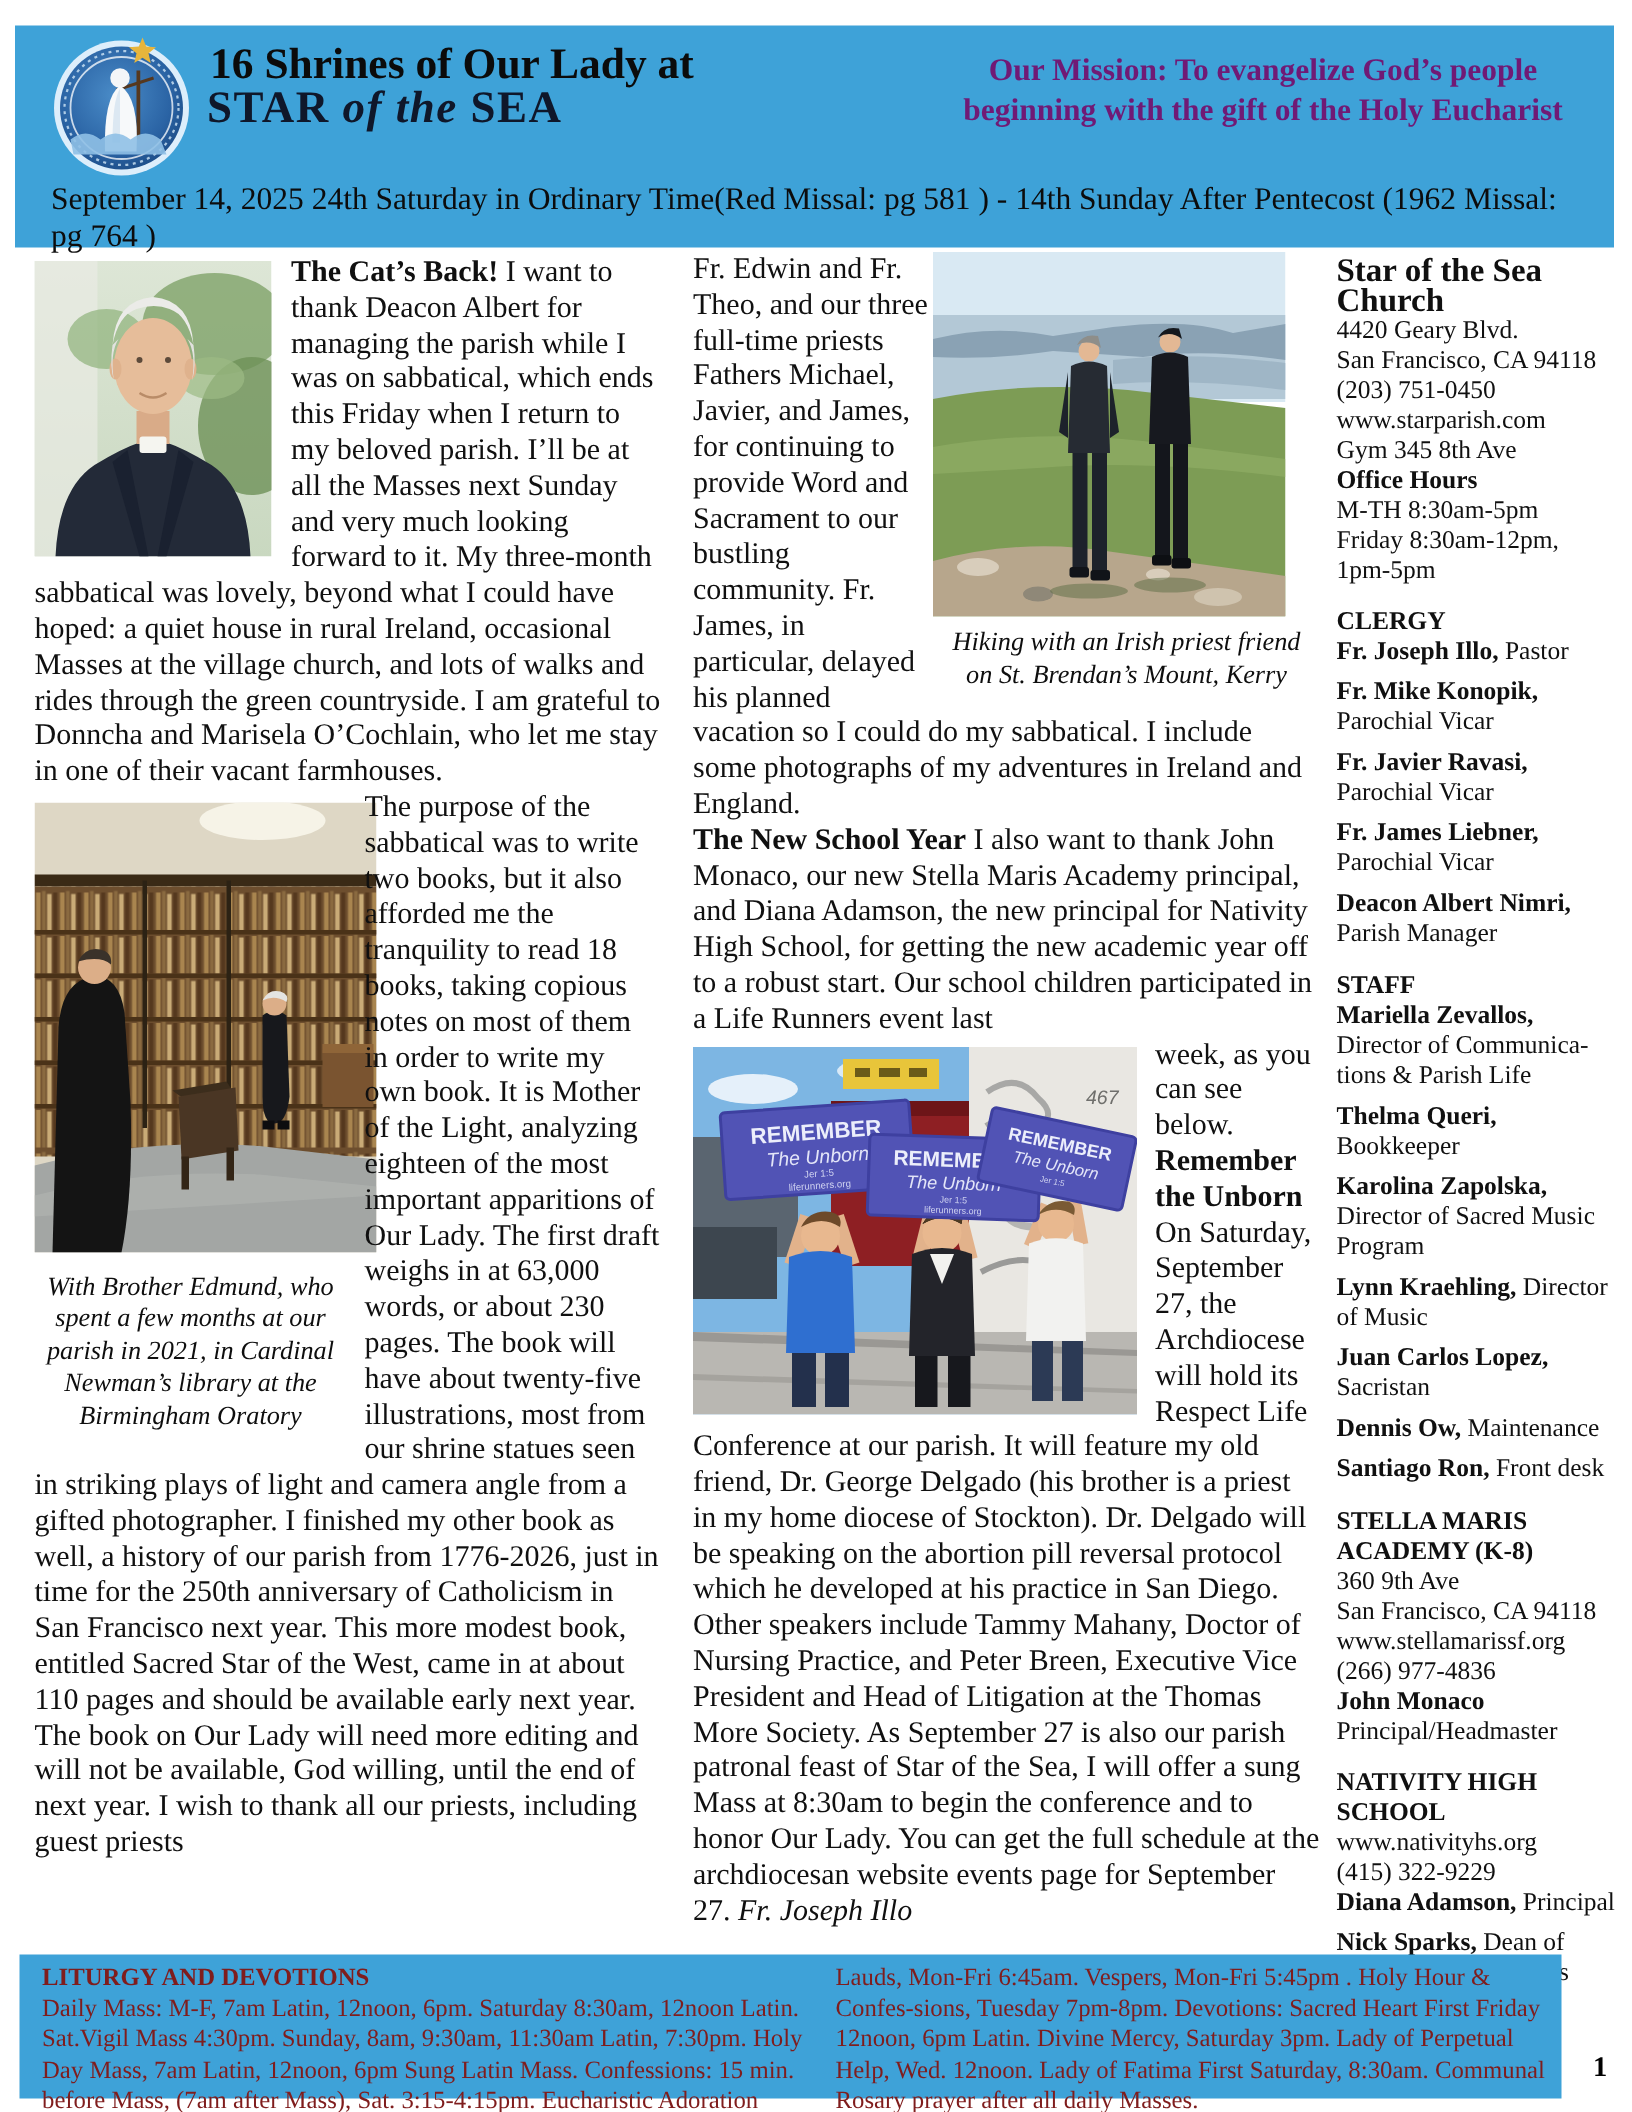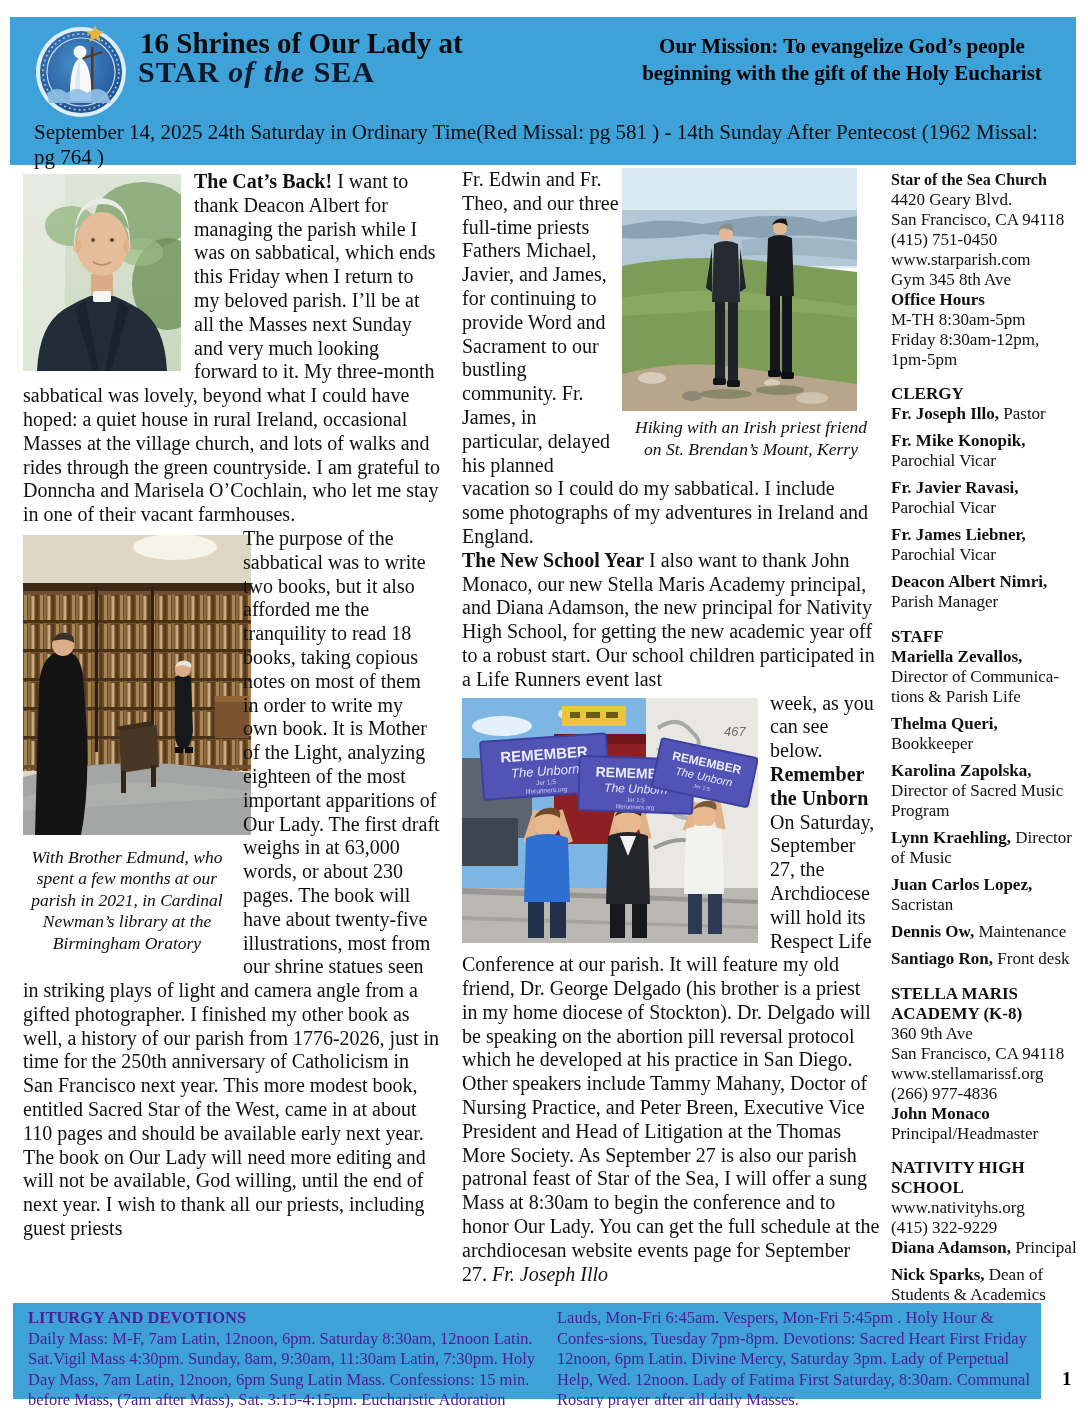--- a/index.html
+++ b/index.html
@@ -5,21 +5,21 @@
   html,body{margin:0;padding:0;background:#ffffff;}
   .page{position:relative;width:1088px;height:1408px;background:#fff;overflow:hidden;
         font-family:"Liberation Serif", serif;color:#101010;}
   
   .banner{position:absolute;left:10px;top:17px;width:1066px;height:148px;background:#3ea2d8;text-decoration:underline;}
   .logo{position:absolute;left:23px;top:6px;width:96px;height:96px;}
   .tagline{position:absolute;left:130px;top:10px;font-size:29px;font-weight:bold;color:#0b0b0b;}
   .title{position:absolute;left:128px;top:38px;font-size:30px;font-weight:bold;color:#0f172a;letter-spacing:1px;}
   .title .ofthe{font-style:italic;font-weight:bold;}
   .mission{position:absolute;right:14px;top:16px;width:440px;text-align:center;
-           font-size:21px;font-weight:bold;line-height:27px;color:#000000;}
+           font-size:21px;font-weight:bold;line-height:27px;color:#701a75;}
   .dateline{position:absolute;left:24px;top:103px;width:1030px;font-size:21px;color:#0c0c0c;}
   
   .col{position:absolute;top:170px;}
   .col1{left:23px;width:418px;}
   .col2{left:462px;width:418px;top:168px;}
   .col3{left:891px;width:190px;font-size:17px;line-height:20px;}
   p.body{margin:0;font-size:20px;line-height:23.8px;}
   .b{font-weight:bold;}
   .i{font-style:italic;}
   .float-l{float:left;}
@@ -32,23 +32,23 @@
   .hikefig{width:258px;margin:0 0 6px 2px;}
   .hikefig .cap{margin-top:6px;}
   .lifefig{width:296px;margin:6px 12px 4px 0;}
   .ph{display:block;}
   svg{display:block;}
   
   .sb-h{font-weight:bold;}
   .sb-line{min-height:20px;}
   .member{margin-bottom:7px;}
   .gap8{height:8px;} .gap14{height:14px;}
-  .col3 .bigh{font-size:16px;}
+  .col3 .bigh{font-size:22px;}
   
-  .footer{position:absolute;left:13px;top:1303px;width:1028px;height:96px;background:#3ea2d8;color:#4c1d95;}
+  .footer{position:absolute;left:13px;top:1303px;width:1028px;height:96px;background:#3ea2d8;color:#7f1d1d;}
   .foot-left{position:absolute;left:15px;top:5px;width:508px;font-size:16.5px;line-height:20.5px;}
   .foot-right{position:absolute;left:544px;top:5px;width:478px;font-size:16.5px;line-height:20.5px;}
   .foot-h{font-weight:bold;}
   .pagenum{position:absolute;left:1062px;top:1368px;font-size:19px;font-weight:bold;color:#000;}
 </style>
 </head>
 <body>
 
 <div class="page">
 
@@ -282,21 +282,21 @@
         </svg>
       </div>
       <p class="body"><span>week, as you can see below. </span><span class="b">Remember the Unborn</span><span> On Saturday, September 27, the Archdiocese will hold its Respect Life Conference at our parish. It will feature my old friend, Dr. George Delgado (his brother is a priest in my home diocese of Stockton). Dr. Delgado will be speaking on the abortion pill reversal protocol which he developed at his practice in San Diego. Other speakers include Tammy Mahany, Doctor of Nursing Practice, and Peter Breen, Executive Vice President and Head of Litigation at the Thomas More Society. As September 27 is also our parish patronal feast of Star of the Sea, I will offer a sung Mass at 8:30am to begin the conference and to honor Our Lady. You can get the full schedule at the archdiocesan website events page for September 27. </span><span class="i">Fr. Joseph Illo</span></p>
     </div>
   </div>
 
   <div class="col col3">
     <div class="sb-h bigh">Star of the Sea Church</div>
     <div class="sb-line">4420 Geary Blvd.</div>
     <div class="sb-line">San Francisco, CA 94118</div>
-    <div class="sb-line">(415) 751-0450</div>
+    <div class="sb-line">(203) 751-0450</div>
     <div class="sb-line">www.starparish.com</div>
     <div class="sb-line">Gym 345 8th Ave</div>
     <div class="sb-h">Office Hours</div>
     <div class="sb-line">M-TH 8:30am-5pm</div>
     <div class="sb-line">Friday 8:30am-12pm,</div>
     <div class="sb-line">1pm-5pm</div>
     <div class="gap14"></div>
     <div class="sb-h">CLERGY</div>
     <div class="member"><span class="b">Fr. Joseph Illo,</span> <span>Pastor</span></div>
     <div class="member"><span class="b">Fr. Mike Konopik,</span> <span>Parochial Vicar</span></div>

